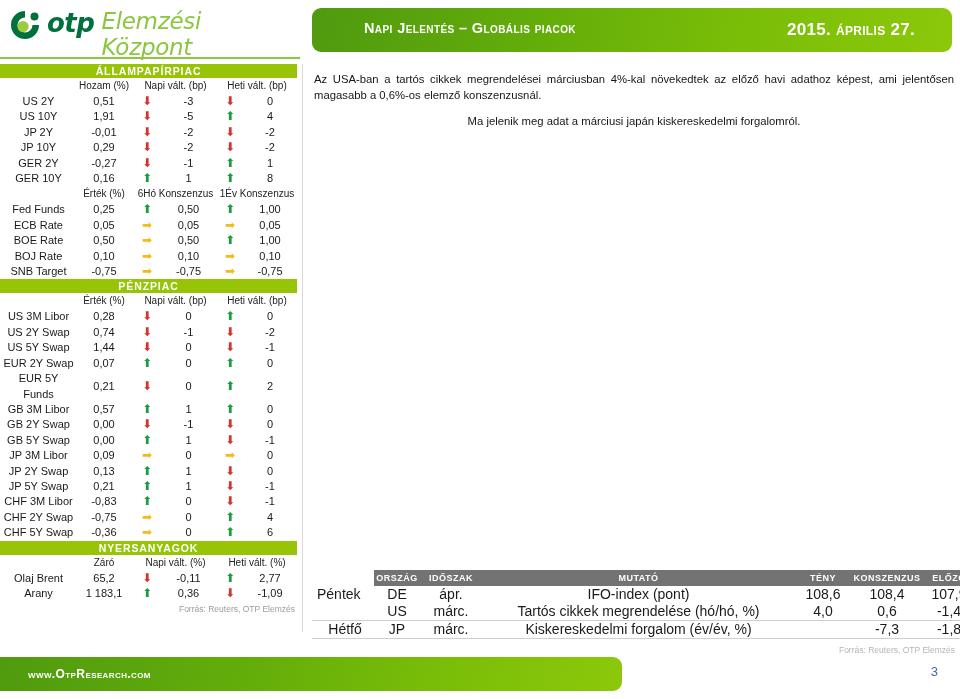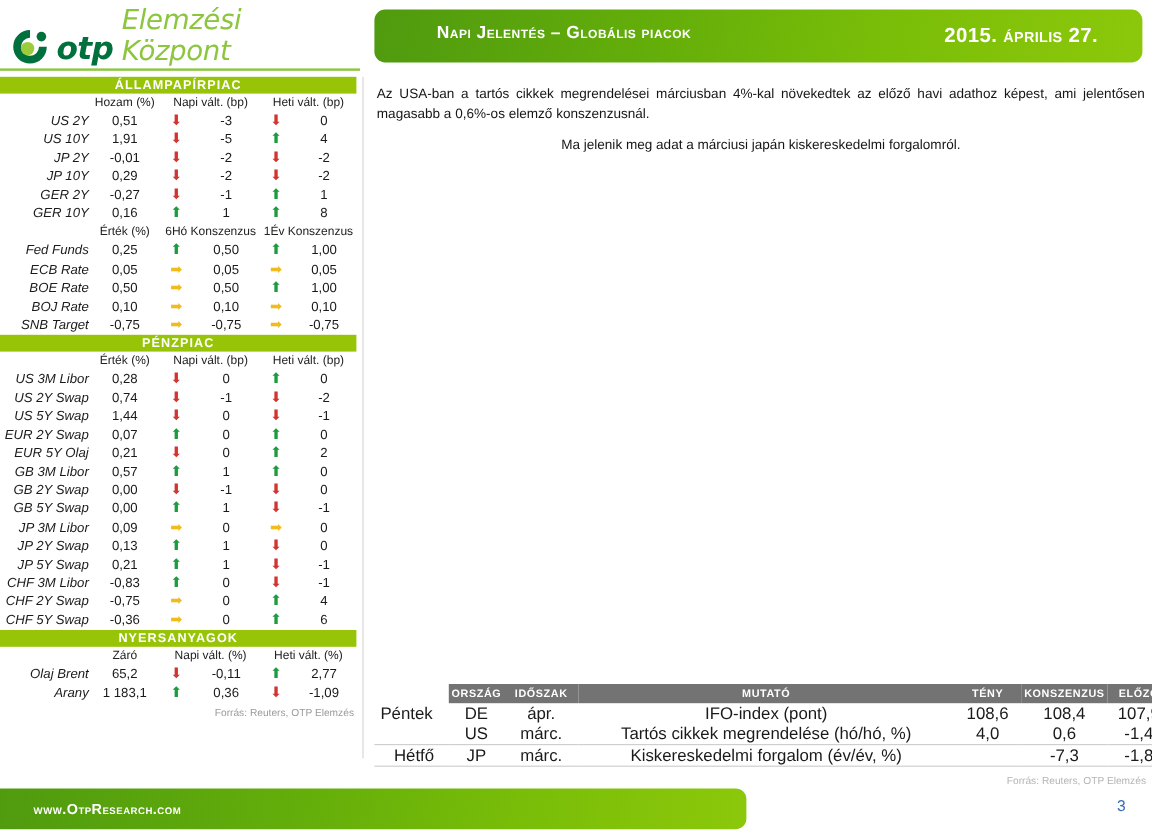--- a/index.html
+++ b/index.html
@@ -4,21 +4,21 @@
 <style>
   html,body{margin:0;padding:0;}
   body{
     width:960px;height:699px;overflow:hidden;background:#ffffff;
     font-family:"Liberation Sans","DejaVu Sans",sans-serif;
     -webkit-font-smoothing:antialiased;
   }
   .page{position:relative;width:960px;height:699px;}
 
   
-  .logo-wrap{position:absolute;left:8px;top:8px;width:290px;height:48px;display:flex;align-items:flex-end;}
+  .logo-wrap{position:absolute;left:8px;top:8px;width:290px;height:48px;display:flex;align-items:flex-start;}
   .logo-mark{width:34px;height:34px;position:relative;flex:0 0 auto;margin-right:5px;}
   .logo-text{font-family:"DejaVu Sans",sans-serif;font-weight:bold;font-style:italic;font-size:26px;color:#00703c;letter-spacing:-0.5px;}
   .logo-text2{font-family:"DejaVu Sans",sans-serif;font-style:italic;font-size:23px;color:#8cc63e;margin-left:7px;letter-spacing:-0.3px;}
 
   .hdr-rule{position:absolute;left:0;top:57px;width:300px;height:2px;background:#8cc63e;}
 
   .banner{
     position:absolute;left:312px;top:8px;width:640px;height:44px;
     border-radius:9px;
     background:linear-gradient(100deg,#4f9a0f 0%,#63ad0a 35%,#79bd08 65%,#8cc80a 100%);
@@ -41,21 +41,21 @@
   .tbl td,.tbl th{padding:0;margin:0;}
   .sect-head{
     background:#97c406;color:#ffffff;text-align:center;
     font-size:10.5px;font-weight:bold;letter-spacing:0.9px;
     height:14px;line-height:14px;
   }
   .colhead td{
     font-size:10px;color:#222;text-align:center;height:16px;line-height:16px;font-weight:normal;
   }
   .drow td{font-size:11px;height:15.4px;line-height:15.4px;color:#1a1a1a;}
-  .drow td.lbl{text-align:right;padding-left:3px;font-size:11px;font-style:italic;}
+  .drow td.lbl{text-align:center;padding-left:3px;font-size:11px;}
   .drow td.lbl.sm{font-size:8.6px;}
   .drow td.val{text-align:center;}
   .drow td.arw{text-align:center;width:26px;}
   .drow td.chg{text-align:center;}
   .up{color:#12893c;}
   .dn{color:#d93a3a;}
   .fl{color:#e8b800;}
   .arrow{display:inline-block;font-size:12px;line-height:1;}
   .arrow.up{color:#1d9b3f;}
   .arrow.dn{color:#d2342f;}
@@ -302,21 +302,21 @@
             </tr>
             <tr class="drow">
               <td class="lbl">EUR 2Y Swap</td>
               <td class="val">0,07</td>
               <td class="arw"><span class="arrow up">⬆</span></td>
               <td class="chg up">0</td>
               <td class="arw"><span class="arrow up">⬆</span></td>
               <td class="chg up">0</td>
             </tr>
             <tr class="drow">
-              <td class="lbl">EUR 5Y Olaj</td>
+              <td class="lbl">EUR 5Y Funds</td>
               <td class="val">0,21</td>
               <td class="arw"><span class="arrow dn">⬇</span></td>
               <td class="chg dn">0</td>
               <td class="arw"><span class="arrow up">⬆</span></td>
               <td class="chg up">2</td>
             </tr>
             <tr class="drow">
               <td class="lbl">GB 3M Libor</td>
               <td class="val">0,57</td>
               <td class="arw"><span class="arrow up">⬆</span></td>

